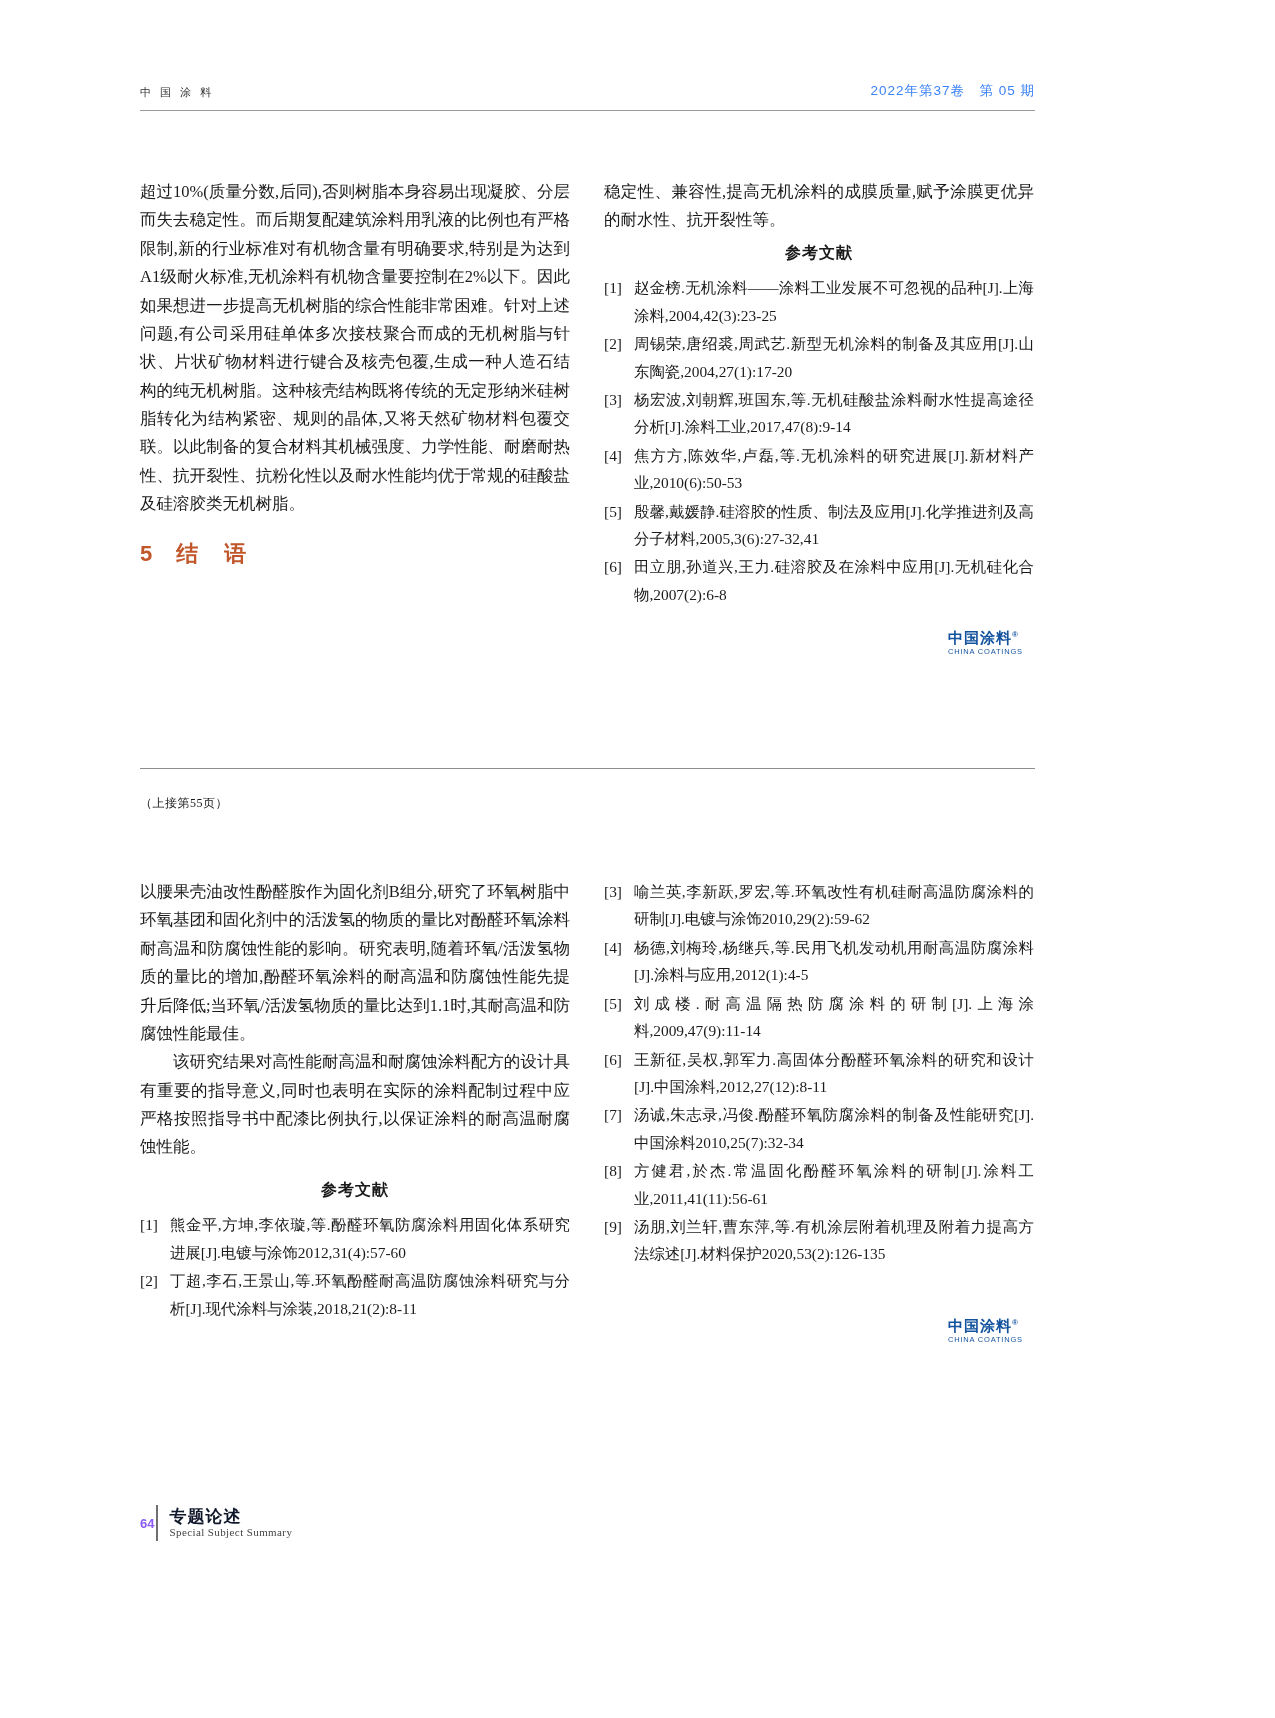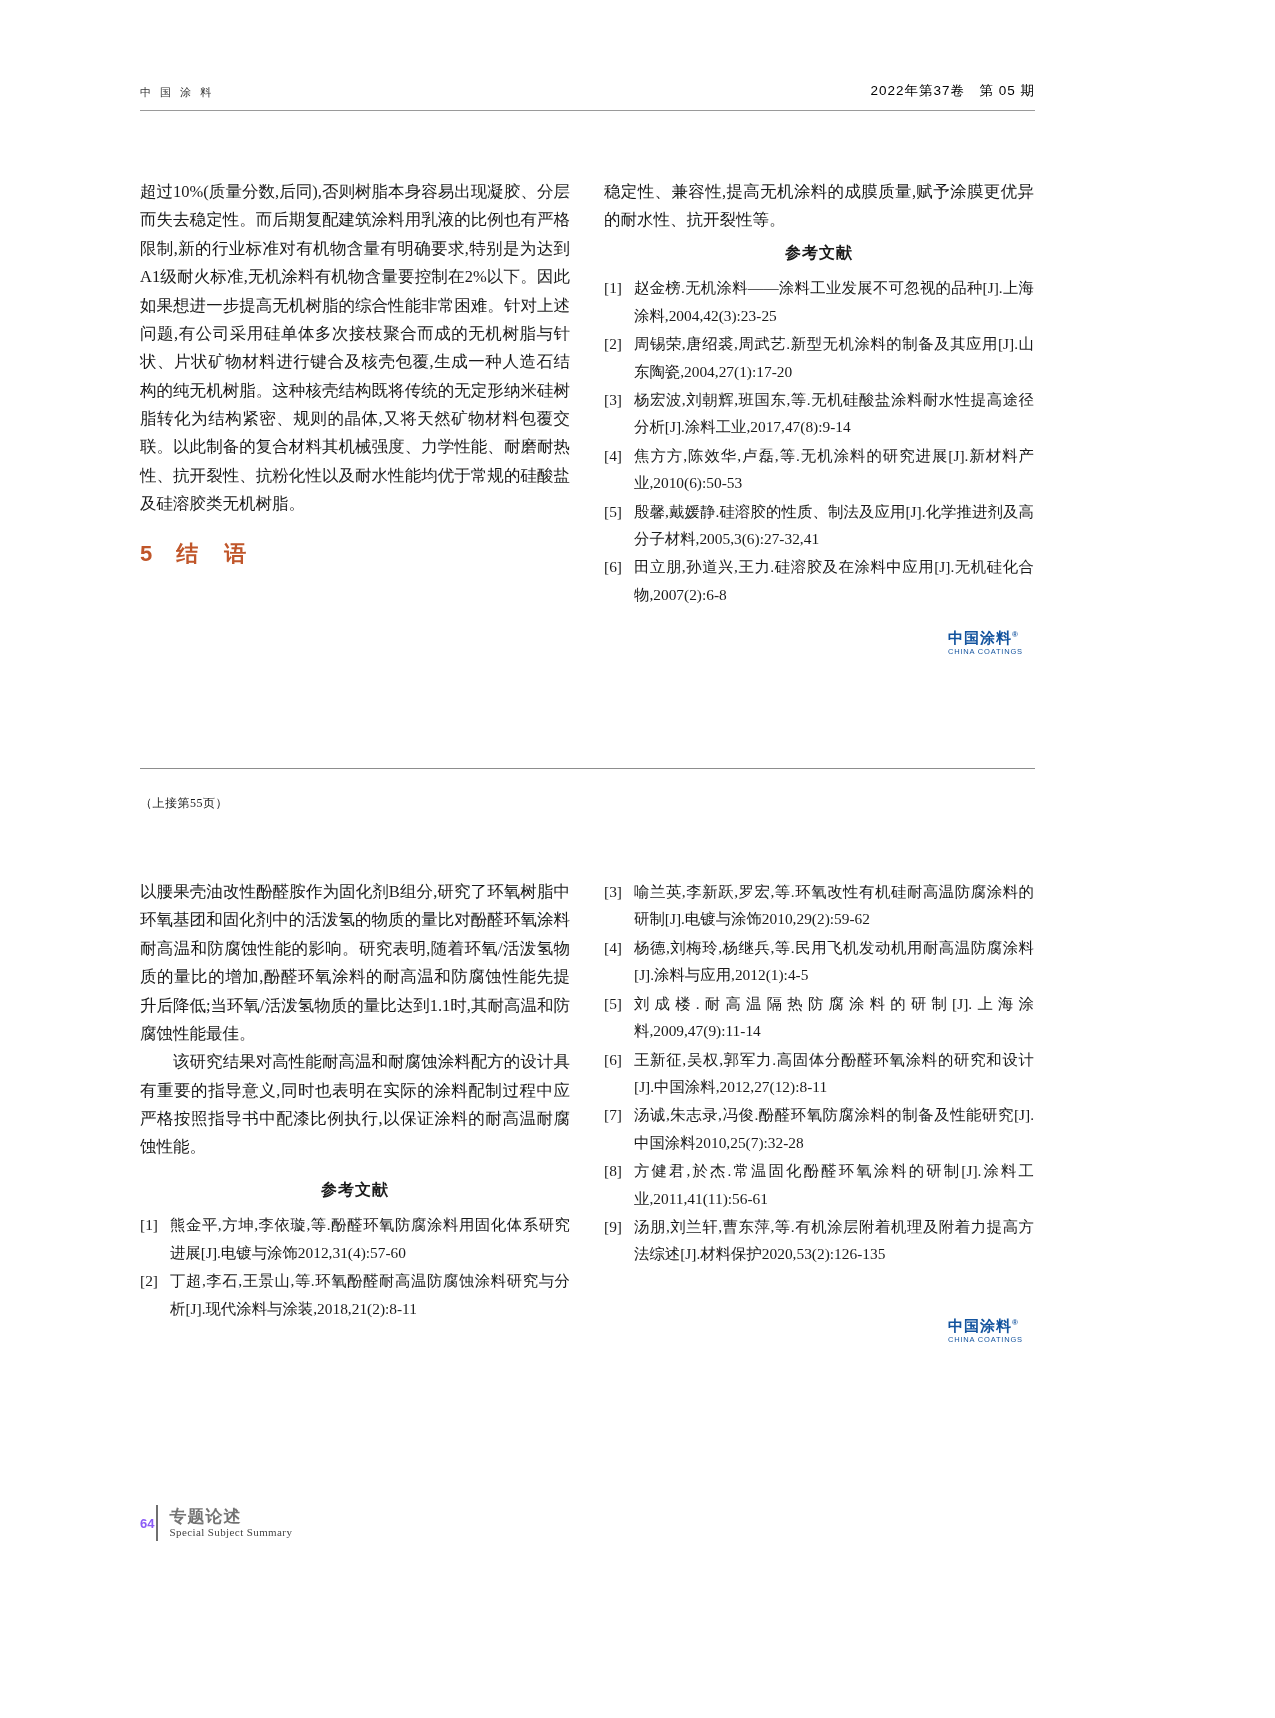--- a/index.html
+++ b/index.html
@@ -35,21 +35,21 @@
   .runhead .journal {
     font-family: "Liberation Sans", sans-serif;
     font-size: 11px;
     letter-spacing: 3px;
     color: #333;
   }
   .runhead .issue {
     font-family: "Liberation Sans", sans-serif;
     font-size: 13.5px;
     letter-spacing: 1px;
-    color: #000000;
+    color: #3b82f6;
   }
   .runhead-rule {
     position: absolute;
     left: 140px;
     top: 110px;
     width: 895px;
     height: 1px;
     background: #9a9a9a;
   }
 
@@ -178,21 +178,21 @@
   .footer .bar {
     width: 2px;
     height: 36px;
     background: #6f6f6f;
     margin-right: 11px;
   }
   .footer .ftxt .zh {
     font-family: "Liberation Sans", sans-serif;
     font-size: 17px;
     font-weight: bold;
-    color: #737373;
+    color: #0f172a;
     letter-spacing: 1px;
     line-height: 1.15;
   }
   .footer .ftxt .en {
     font-family: "Liberation Serif", serif;
     font-size: 11px;
     color: #444;
     letter-spacing: 0.4px;
     line-height: 1.2;
   }
@@ -291,21 +291,21 @@
       <li>
         <span class="num">[5]</span>
         <span class="txt">刘成楼.耐高温隔热防腐涂料的研制[J].上海涂料,2009,47(9):11-14</span>
       </li>
       <li>
         <span class="num">[6]</span>
         <span class="txt">王新征,吴权,郭军力.高固体分酚醛环氧涂料的研究和设计[J].中国涂料,2012,27(12):8-11</span>
       </li>
       <li>
         <span class="num">[7]</span>
-        <span class="txt">汤诚,朱志录,冯俊.酚醛环氧防腐涂料的制备及性能研究[J].中国涂料2010,25(7):32-28</span>
+        <span class="txt">汤诚,朱志录,冯俊.酚醛环氧防腐涂料的制备及性能研究[J].中国涂料2010,25(7):32-34</span>
       </li>
       <li>
         <span class="num">[8]</span>
         <span class="txt">方健君,於杰.常温固化酚醛环氧涂料的研制[J].涂料工业,2011,41(11):56-61</span>
       </li>
       <li>
         <span class="num">[9]</span>
         <span class="txt">汤朋,刘兰轩,曹东萍,等.有机涂层附着机理及附着力提高方法综述[J].材料保护2020,53(2):126-135</span>
       </li>
     </ul>

